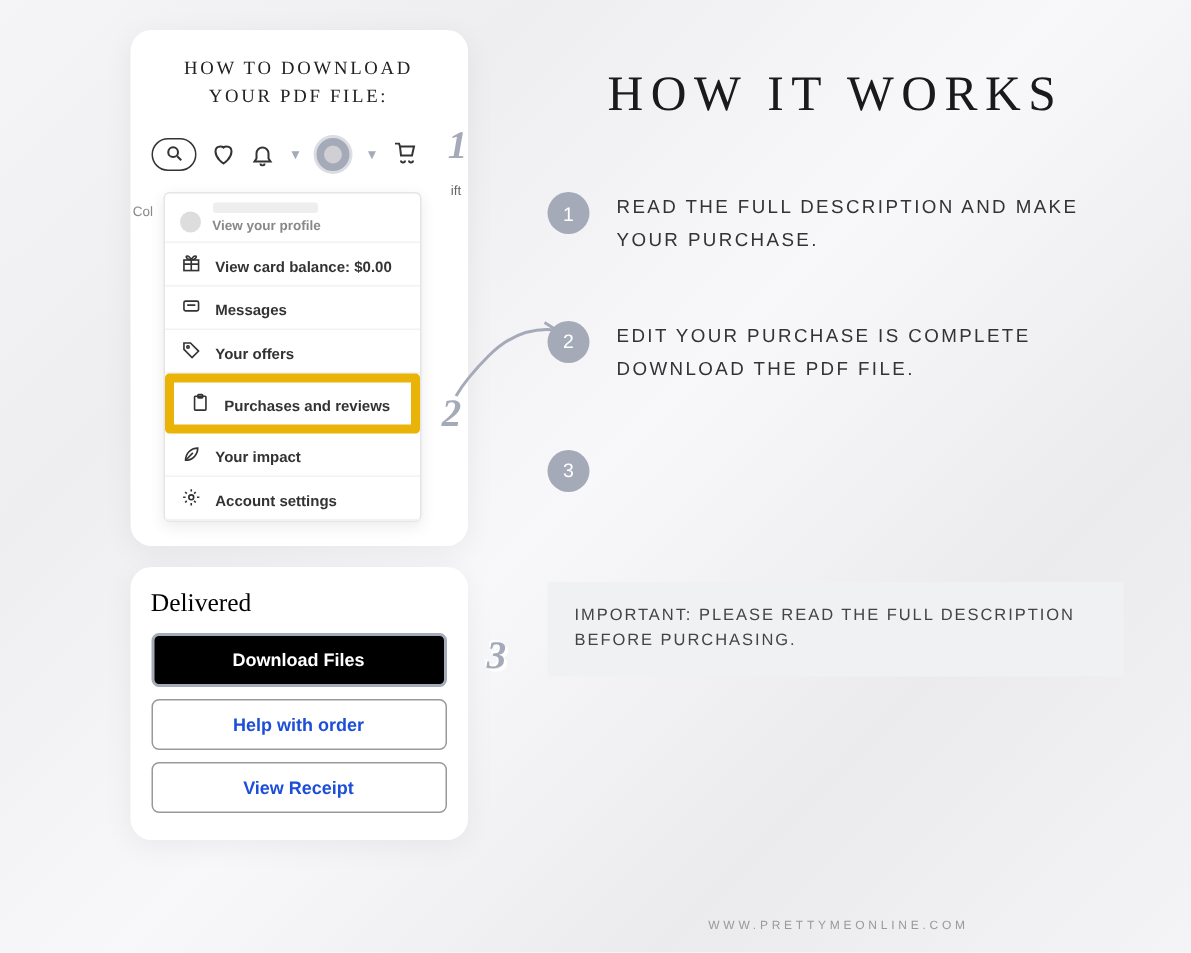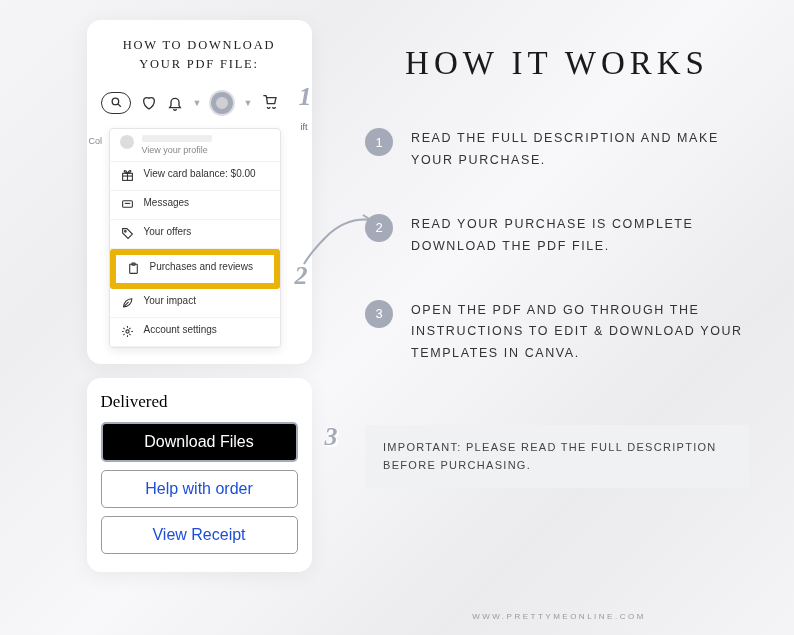--- a/index.html
+++ b/index.html
@@ -91,25 +91,26 @@
 .dropdown {
   background: #fff;
   border: 1px solid #e5e5e5;
   border-radius: 4px;
   box-shadow: 0 3px 10px rgba(0,0,0,0.08);
   font-size: 10px;
   position: relative;
 }
 .dd-item {
   display: flex;
-  align-items: flex-start;
+  align-items: flex-end;
   gap: 8px;
   padding: 6px 10px;
   border-bottom: 1px solid #f2f2f2;
   color: #333;
+  font-weight: bold;
 }
 .dd-item:last-child { border-bottom: none; }
 .dd-item.highlighted {
   border: 6px solid #eab308;
   border-radius: 3px;
 }
 .dd-avatar {
   width: 14px;
   height: 14px;
   border-radius: 50%;
@@ -142,22 +143,22 @@
 .delivered-title {
   font-family: Georgia, serif;
   font-size: 17px;
   font-weight: 400;
   margin-bottom: 10px;
 }
 .btn {
   width: 100%;
   padding: 9px;
   border-radius: 5px;
-  font-size: 16px;
-  font-weight: 400;
+  font-size: 12px;
+  font-weight: 700;
   margin-bottom: 8px;
   text-align: center;
   cursor: pointer;
 }
 .btn-primary {
   background: #000;
   color: #fff;
   border: 2px solid #a4aab8;
 }
 .btn-secondary {
@@ -365,23 +366,22 @@
 
 <div class="right-col">
   <div class="main-title">HOW IT WORKS</div>
 
   <div class="step">
     <div class="step-circle">1</div>
     <div class="step-text">READ THE FULL DESCRIPTION AND MAKE YOUR PURCHASE.</div>
   </div>
   <div class="step">
     <div class="step-circle">2</div>
-    <div class="step-text">READ YOUR PURCHASE IS COMPLETE DOWNLOAD THE PDF FILE.</div>
+    <div class="step-text">EDIT YOUR PURCHASE IS COMPLETE DOWNLOAD THE PDF FILE.</div>
   </div>
   <div class="step">
     <div class="step-circle">3</div>
-    <div class="step-text">OPEN THE PDF AND GO THROUGH THE INSTRUCTIONS TO EDIT &amp; DOWNLOAD YOUR TEMPLATES IN CANVA.</div>
   </div>
 
   <div class="important-box">IMPORTANT: PLEASE READ THE FULL DESCRIPTION BEFORE PURCHASING.</div>
 </div>
 
 <div class="footer">WWW.PRETTYMEONLINE.COM</div>
 
 </body></html>

